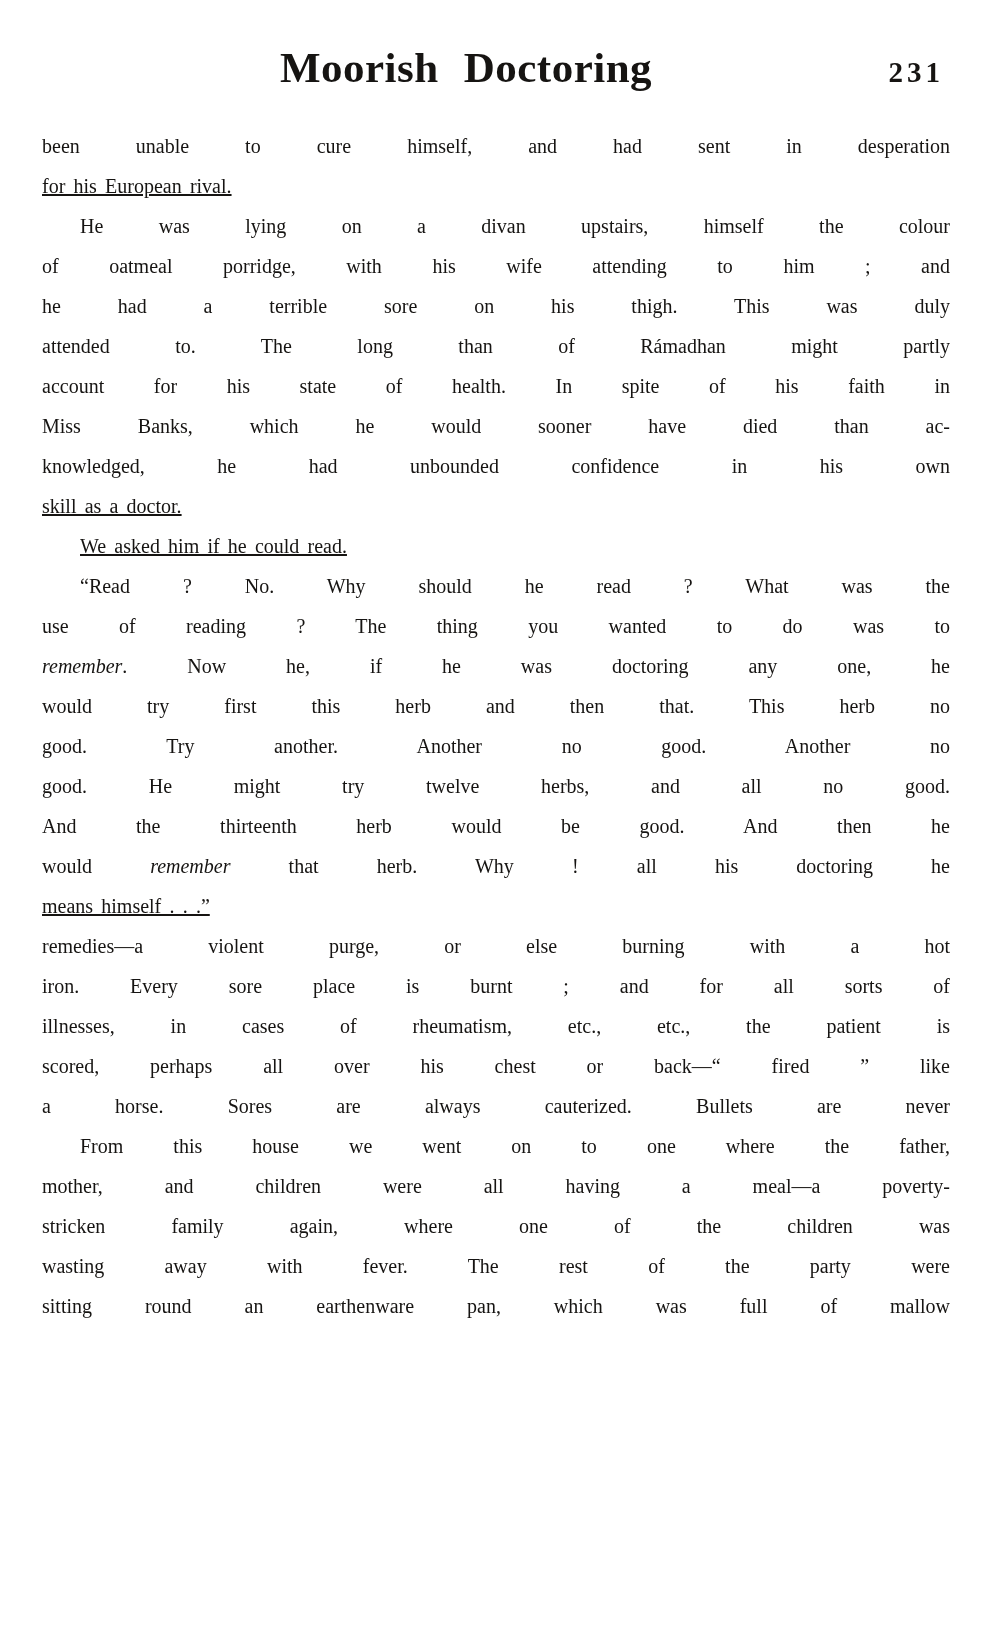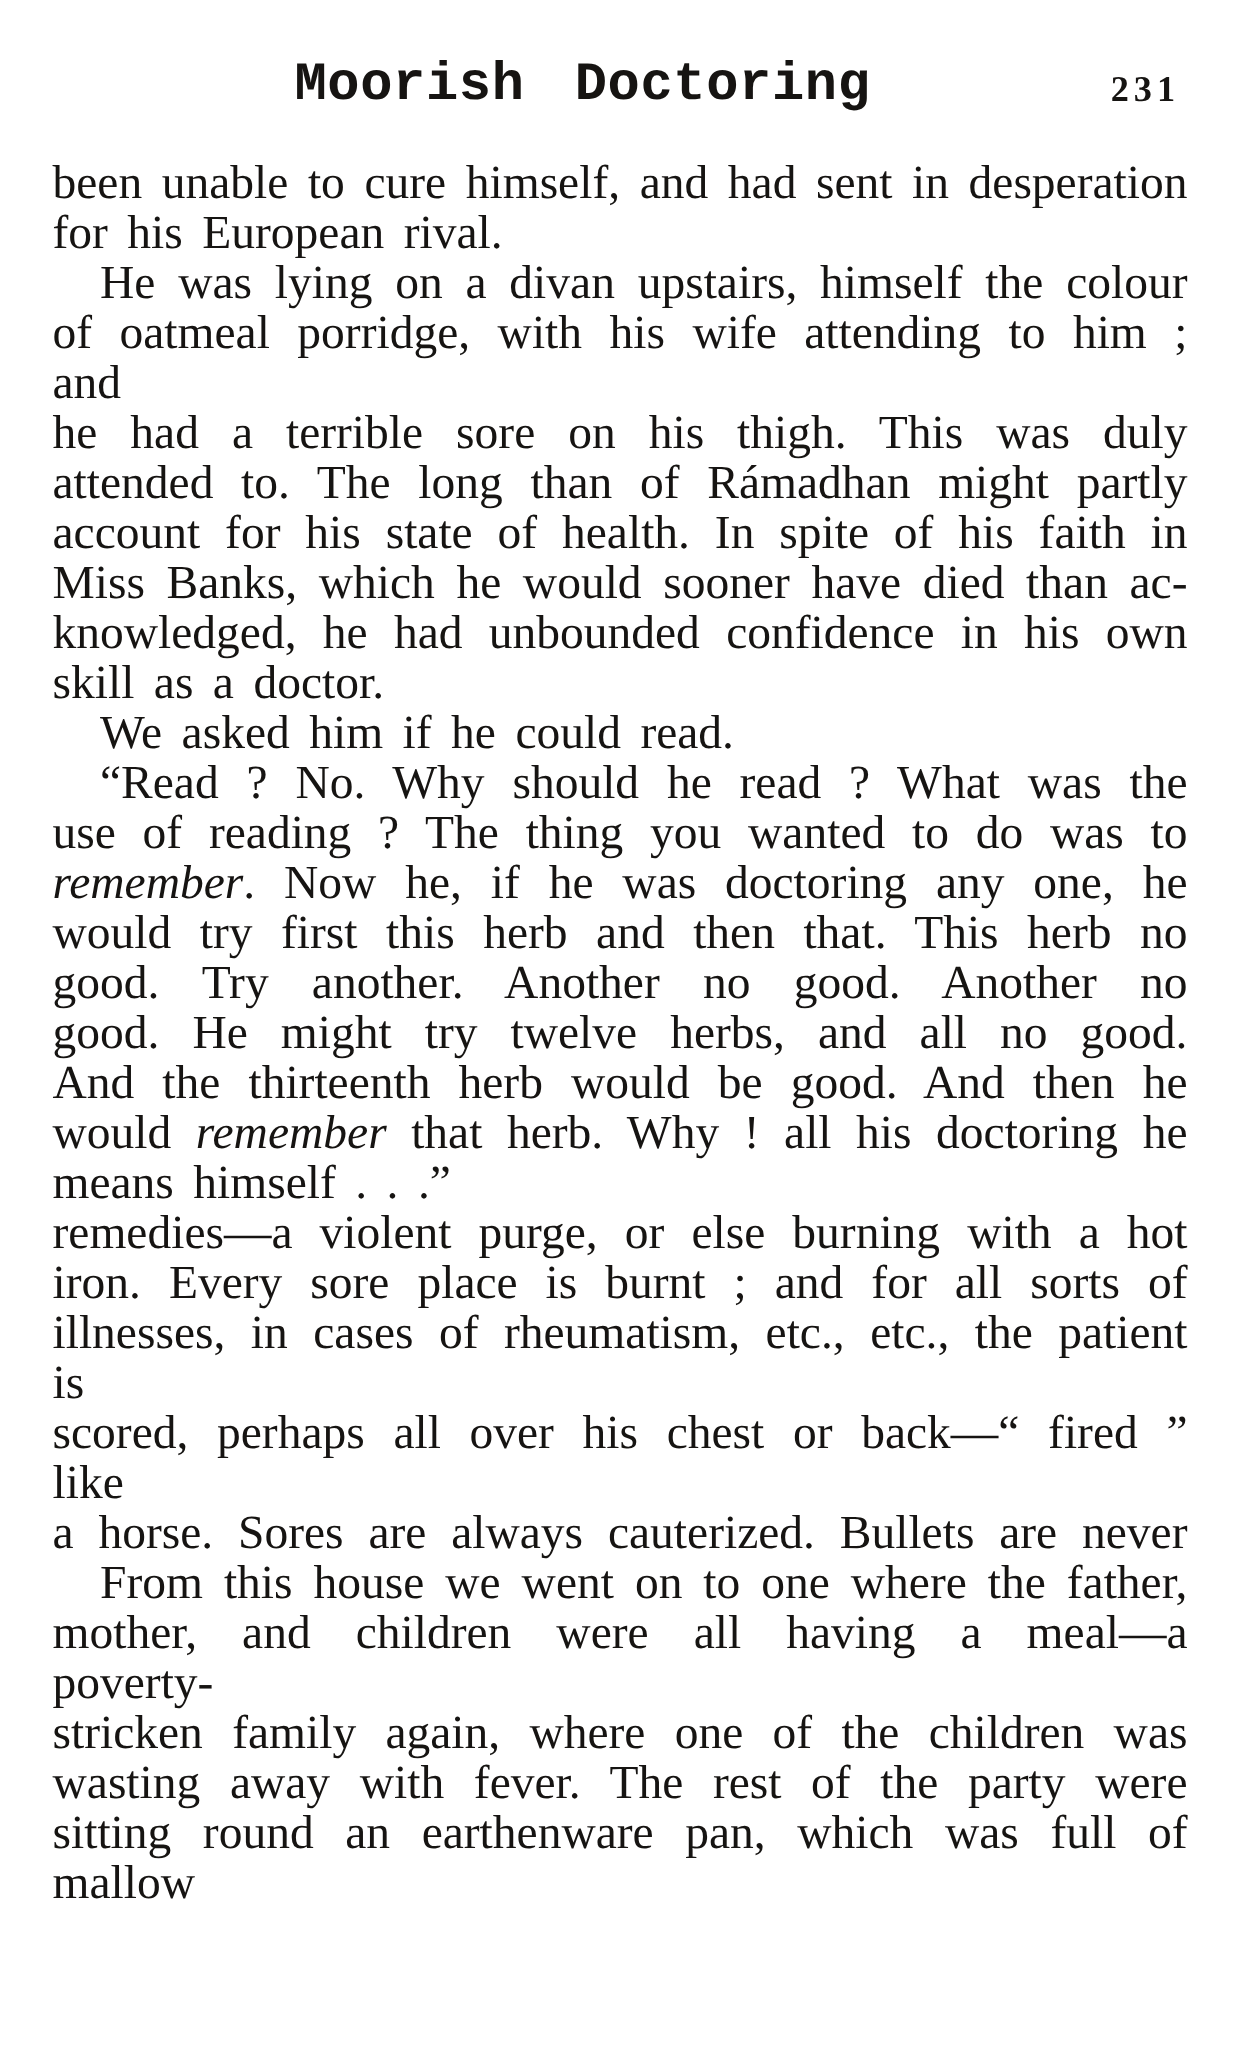--- a/index.html
+++ b/index.html
@@ -25,48 +25,48 @@
     position: absolute;
     left: calc(50% - 30px);
     transform: translateX(-50%);
     top: 0;
     font-size: 43px;
     line-height: 52px;
     font-weight: bold;
     word-spacing: 0.32em;
     letter-spacing: 0.5px;
     white-space: nowrap;
-    font-family: Liberation Mono, monospace;
   }
   .page-number {
     position: absolute;
     right: 6px;
     top: 14px;
     font-size: 29px;
     letter-spacing: 4px;
     font-weight: bold;
   }
   .page-body {
     position: absolute;
     top: 126px;
     left: 42px;
     width: 908px;
-    font-size: 38px;
+    font-size: 20px;
     line-height: 40px;
     word-spacing: 0.16em;
   }
   .paragraph { margin: 0; }
   .line {
     text-align: justify;
     text-align-last: justify;
   }
   .line.indent { text-indent: 38px; }
   .line.para-end {
     text-align: center;
     text-align-last: left;
+    text-decoration: underline;
   }
   .line i { font-style: italic; }
 </style>
 </head>
 <body>
 
 <div class="page" style="background: rgb(255, 255, 255); color: rgb(22, 20, 18);">
   <div class="running-header">
     <div class="page-title">Moorish Doctoring</div>
     <div class="page-number">231</div>

